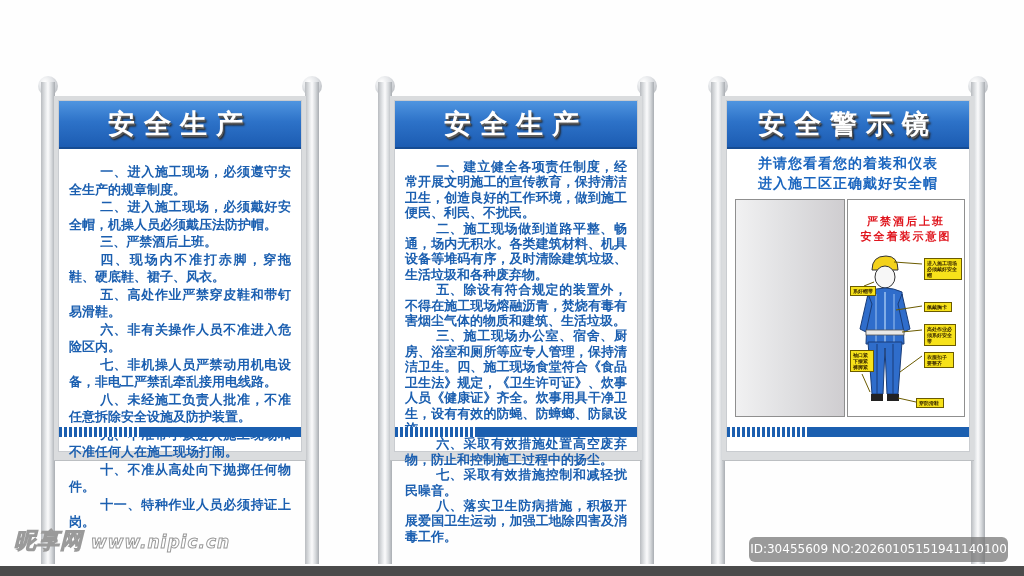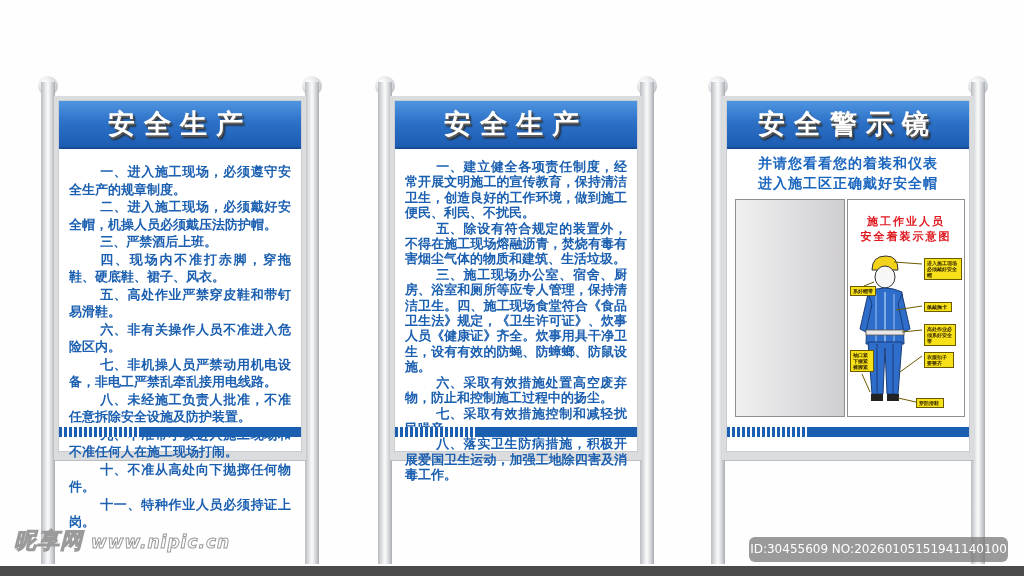--- a/index.html
+++ b/index.html
@@ -61,20 +61,21 @@
 <div class="pole" style="left:378px;"></div>
 <div class="ball" style="left:637px;"></div>
 <div class="pole" style="left:640px;"></div>
 <div class="board" style="left:390px;width:252px;height:364px;">
   <div class="board-inner">
     <div class="title-bar">
       <span class="title-text">安全生产</span>
     </div>
     <div class="body-text" style="top:58px;line-height:15.4px;">
       <p>一、建立健全各项责任制度，经常开展文明施工的宣传教育，保持清洁卫生，创造良好的工作环境，做到施工便民、利民、不扰民。</p>
+      <p>二、施工现场做到道路平整、畅通，场内无积水。各类建筑材料、机具设备等堆码有序，及时清除建筑垃圾、生活垃圾和各种废弃物。</p>
       <p>五、除设有符合规定的装置外，不得在施工现场熔融沥青，焚烧有毒有害烟尘气体的物质和建筑、生活垃圾。</p>
       <p>三、施工现场办公室、宿舍、厨房、浴室和厕所等应专人管理，保持清洁卫生。四、施工现场食堂符合《食品卫生法》规定，《卫生许可证》、炊事人员《健康证》齐全。炊事用具干净卫生，设有有效的防蝇、防蟑螂、防鼠设施。</p>
       <p>六、采取有效措施处置高空废弃物，防止和控制施工过程中的扬尘。</p>
       <p>七、采取有效措施控制和减轻扰民噪音。</p>
       <p>八、落实卫生防病措施，积极开展爱国卫生运动，加强工地除四害及消毒工作。</p>
     </div>
     <div class="stripe">
         <div class="dash"></div>
         <div class="solid"></div>
       </div>
@@ -90,21 +91,21 @@
     <div class="title-bar">
       <span class="title-text">安全警示镜</span>
     </div>
     <div class="subtitle">
       <div>并请您看看您的着装和仪表</div>
       <div>进入施工区正确戴好安全帽</div>
     </div>
     <div class="mirror"></div>
     <div class="poster">
       <div class="poster-title">
-        <div>施工作业人员</div>
+        <div>严禁酒后上班</div>
         <div>安全着装示意图</div>
       </div>
       <svg width="116" height="170" viewBox="0 0 116 170" style="position:absolute;left:0;top:44px;">
 
         <path d="M24 26 Q24 12 38 12 Q50 12 50 26 Z" fill="#f3d21c" stroke="#333" stroke-width="1"></path>
 
         <ellipse cx="37" cy="33" rx="10" ry="11" fill="#f7f7f7" stroke="#333" stroke-width="1"></ellipse>
 
         <path d="M20 48 Q37 40 54 48 L56 100 L18 100 Z" fill="#2f6dcb" stroke="#1a3d78" stroke-width="1"></path>
         <line x1="37" y1="48" x2="37" y2="100" stroke="#9ec3f0" stroke-width="1.5"></line>

